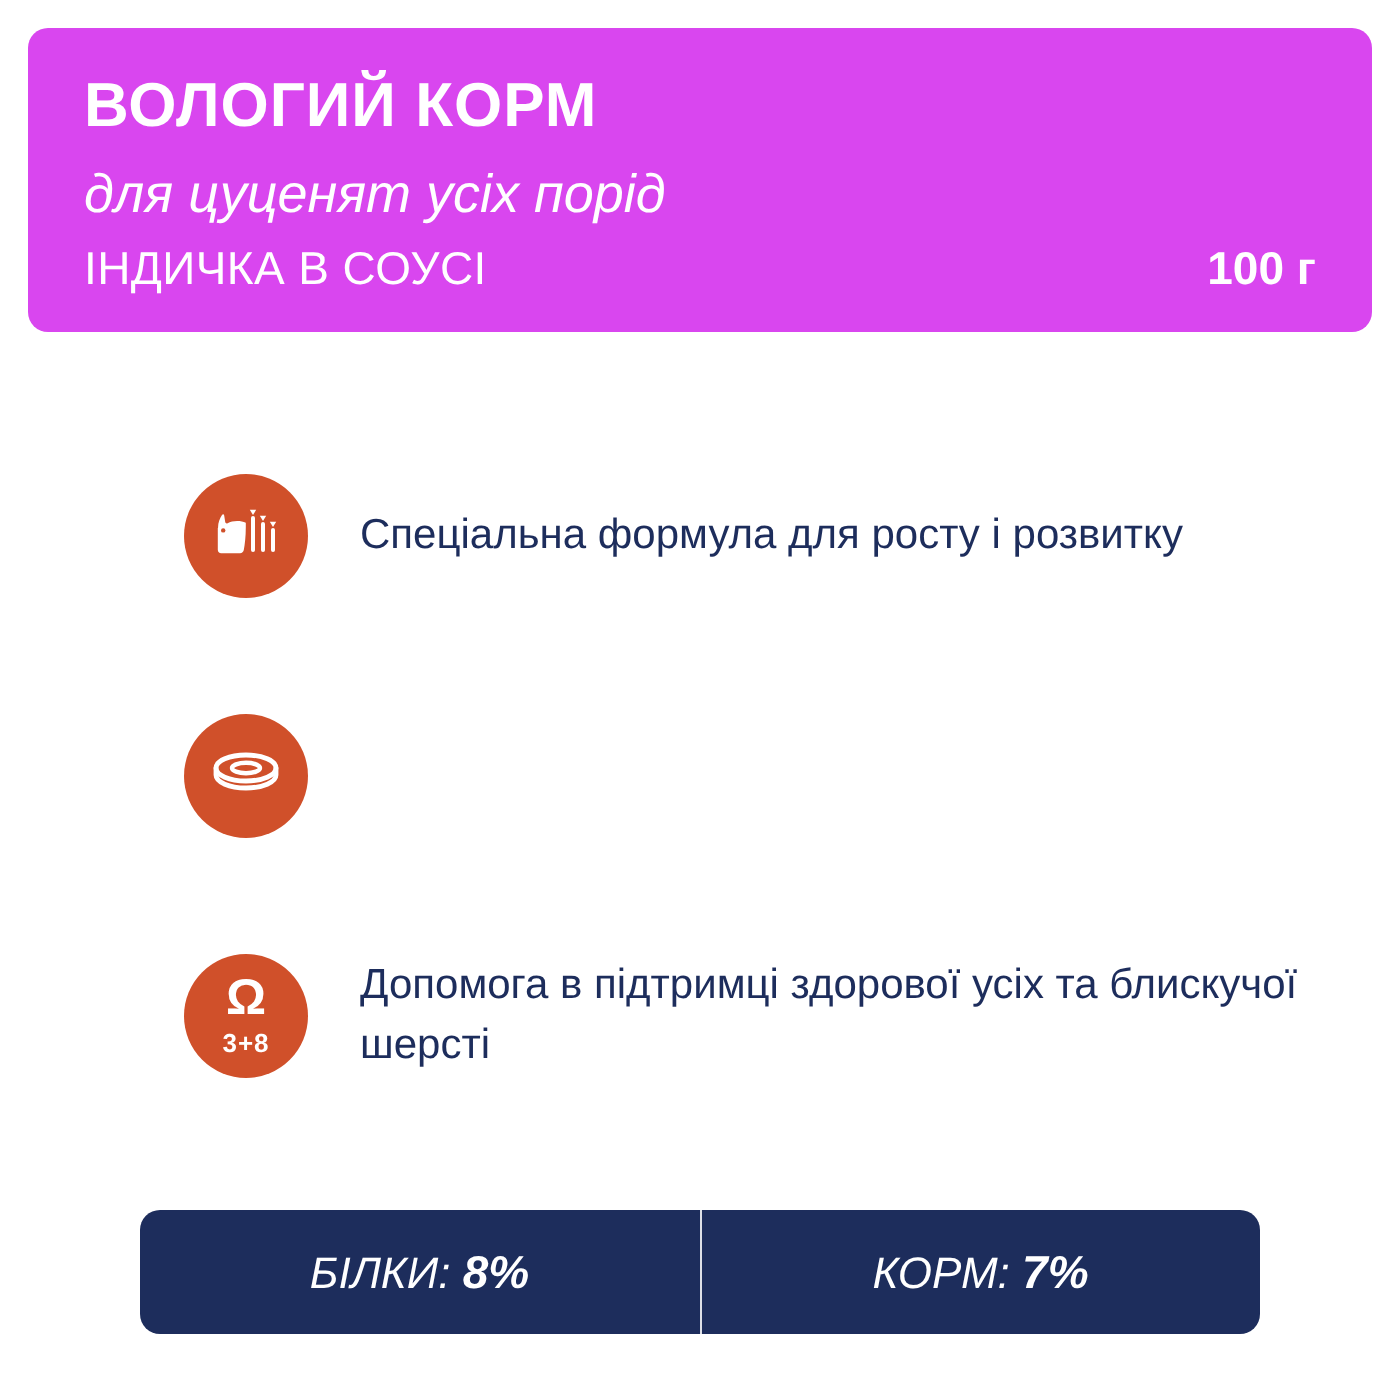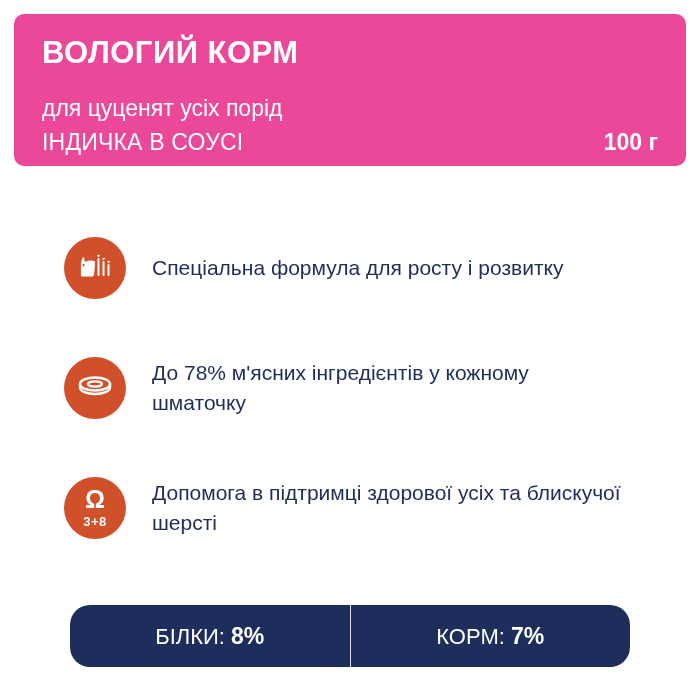--- a/index.html
+++ b/index.html
@@ -21,38 +21,39 @@
     box-sizing: border-box;
   }
 
   
   .header {
     position: absolute;
     left: 14px;
     top: 14px;
     width: 672px;
     height: 152px;
-    background: #ec4899;
+    background: #d946ef;
     border-radius: 10px;
     box-sizing: border-box;
     padding: 22px 28px 0 28px;
   }
   .header-title {
     font-size: 31px;
     font-weight: bold;
     letter-spacing: 0.5px;
     color: #ffffff;
     line-height: 1.1;
   }
   .header-sub {
-    margin-top: 24px;
-    font-size: 23px;
+    margin-top: 11px;
+    font-size: 27px;
     color: #ffffff;
     font-weight: normal;
     line-height: 1.25;
+    font-style: italic;
   }
   .header-row {
     margin-top: 6px;
     display: flex;
     align-items: flex-start;
     justify-content: space-between;
   }
   .header-flavor {
     font-size: 23px;
     color: #ffffff;
@@ -70,21 +71,21 @@
   .features {
     position: absolute;
     left: 0;
     top: 208px;
     width: 700px;
   }
   .feature {
     display: flex;
     align-items: center;
     height: 120px;
-    padding-left: 64px;
+    padding-left: 92px;
     box-sizing: border-box;
   }
   .feature-icon {
     width: 62px;
     height: 62px;
     border-radius: 50%;
     background: #d0502a;
     flex: 0 0 auto;
     display: flex;
     align-items: center;
@@ -119,23 +120,24 @@
   }
 
   
   .stats {
     position: absolute;
     left: 70px;
     top: 605px;
     width: 560px;
     height: 62px;
     background: #1d2d5c;
-    border-radius: 20px;
-    display: flex;
-    align-items: center;
+    border-radius: 10px;
+    display: flex;
+    align-items: center;
+    font-style: italic;
   }
   .stat {
     flex: 1 1 50%;
     text-align: center;
     color: #ffffff;
     font-size: 22px;
     white-space: nowrap;
   }
   .stat .label {
     font-weight: normal;
@@ -185,21 +187,20 @@
     </div>
 
     <div class="feature">
       <div class="feature-icon">
         <svg width="38" height="28" viewBox="0 0 38 28" aria-hidden="true">
           <ellipse cx="19" cy="10" rx="15" ry="6.5" fill="none" stroke="#ffffff" stroke-width="2.4"></ellipse>
           <ellipse cx="19" cy="10" rx="7" ry="2.6" fill="none" stroke="#ffffff" stroke-width="2.2"></ellipse>
           <path d="M4 10v3.5c0 3.6 6.7 6.5 15 6.5s15-2.9 15-6.5V10" fill="none" stroke="#ffffff" stroke-width="2.4" stroke-linecap="round"></path>
         </svg>
       </div>
-      <div class="feature-text">До 78% м'ясних інгредієнтів у кожному шматочку</div>
     </div>
 
     <div class="feature">
       <div class="feature-icon">
         <div class="omega-wrap">
           <div class="omega-glyph">Ω</div>
           <div class="omega-num">3+8</div>
         </div>
       </div>
       <div class="feature-text">Допомога в підтримці здорової усіх та блискучої шерсті</div>

